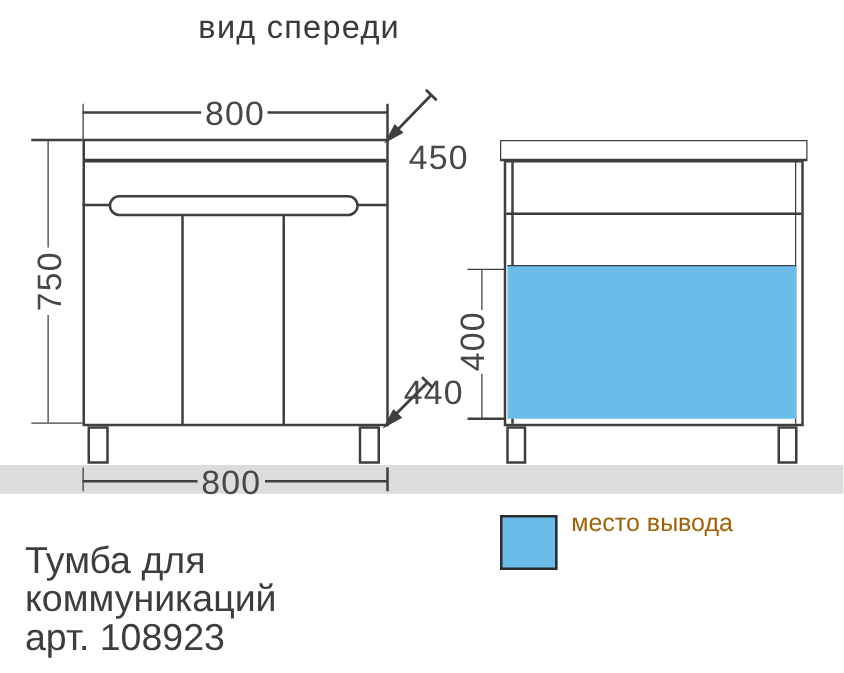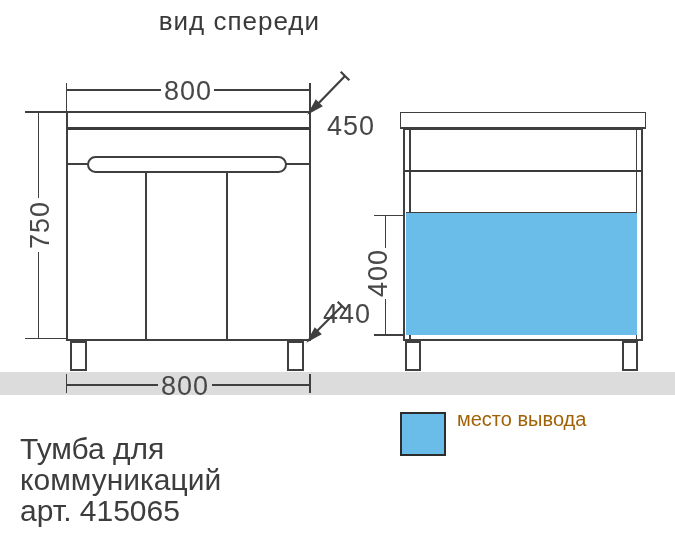--- a/index.html
+++ b/index.html
@@ -92,21 +92,21 @@
       <line x1="340.7" y1="71.8" x2="349.3" y2="80.2"></line>
       <line x1="310" y1="338" x2="342" y2="306"></line>
       <polygon points="309,340 320,334 315,329"></polygon>
       <line x1="337.7" y1="301.8" x2="346.3" y2="310.2"></line>
     </g>
   </svg>
 
   <div class="caption">
     <div>Тумба для</div>
     <div>коммуникаций</div>
-    <div>арт. 415065</div>
+    <div>арт. 108923</div>
   </div>
 
   <div class="legend-swatch"></div>
   <div class="legend-text">
     <div>место вывода</div>
   </div>
 
 </div>
 
 </body></html>

